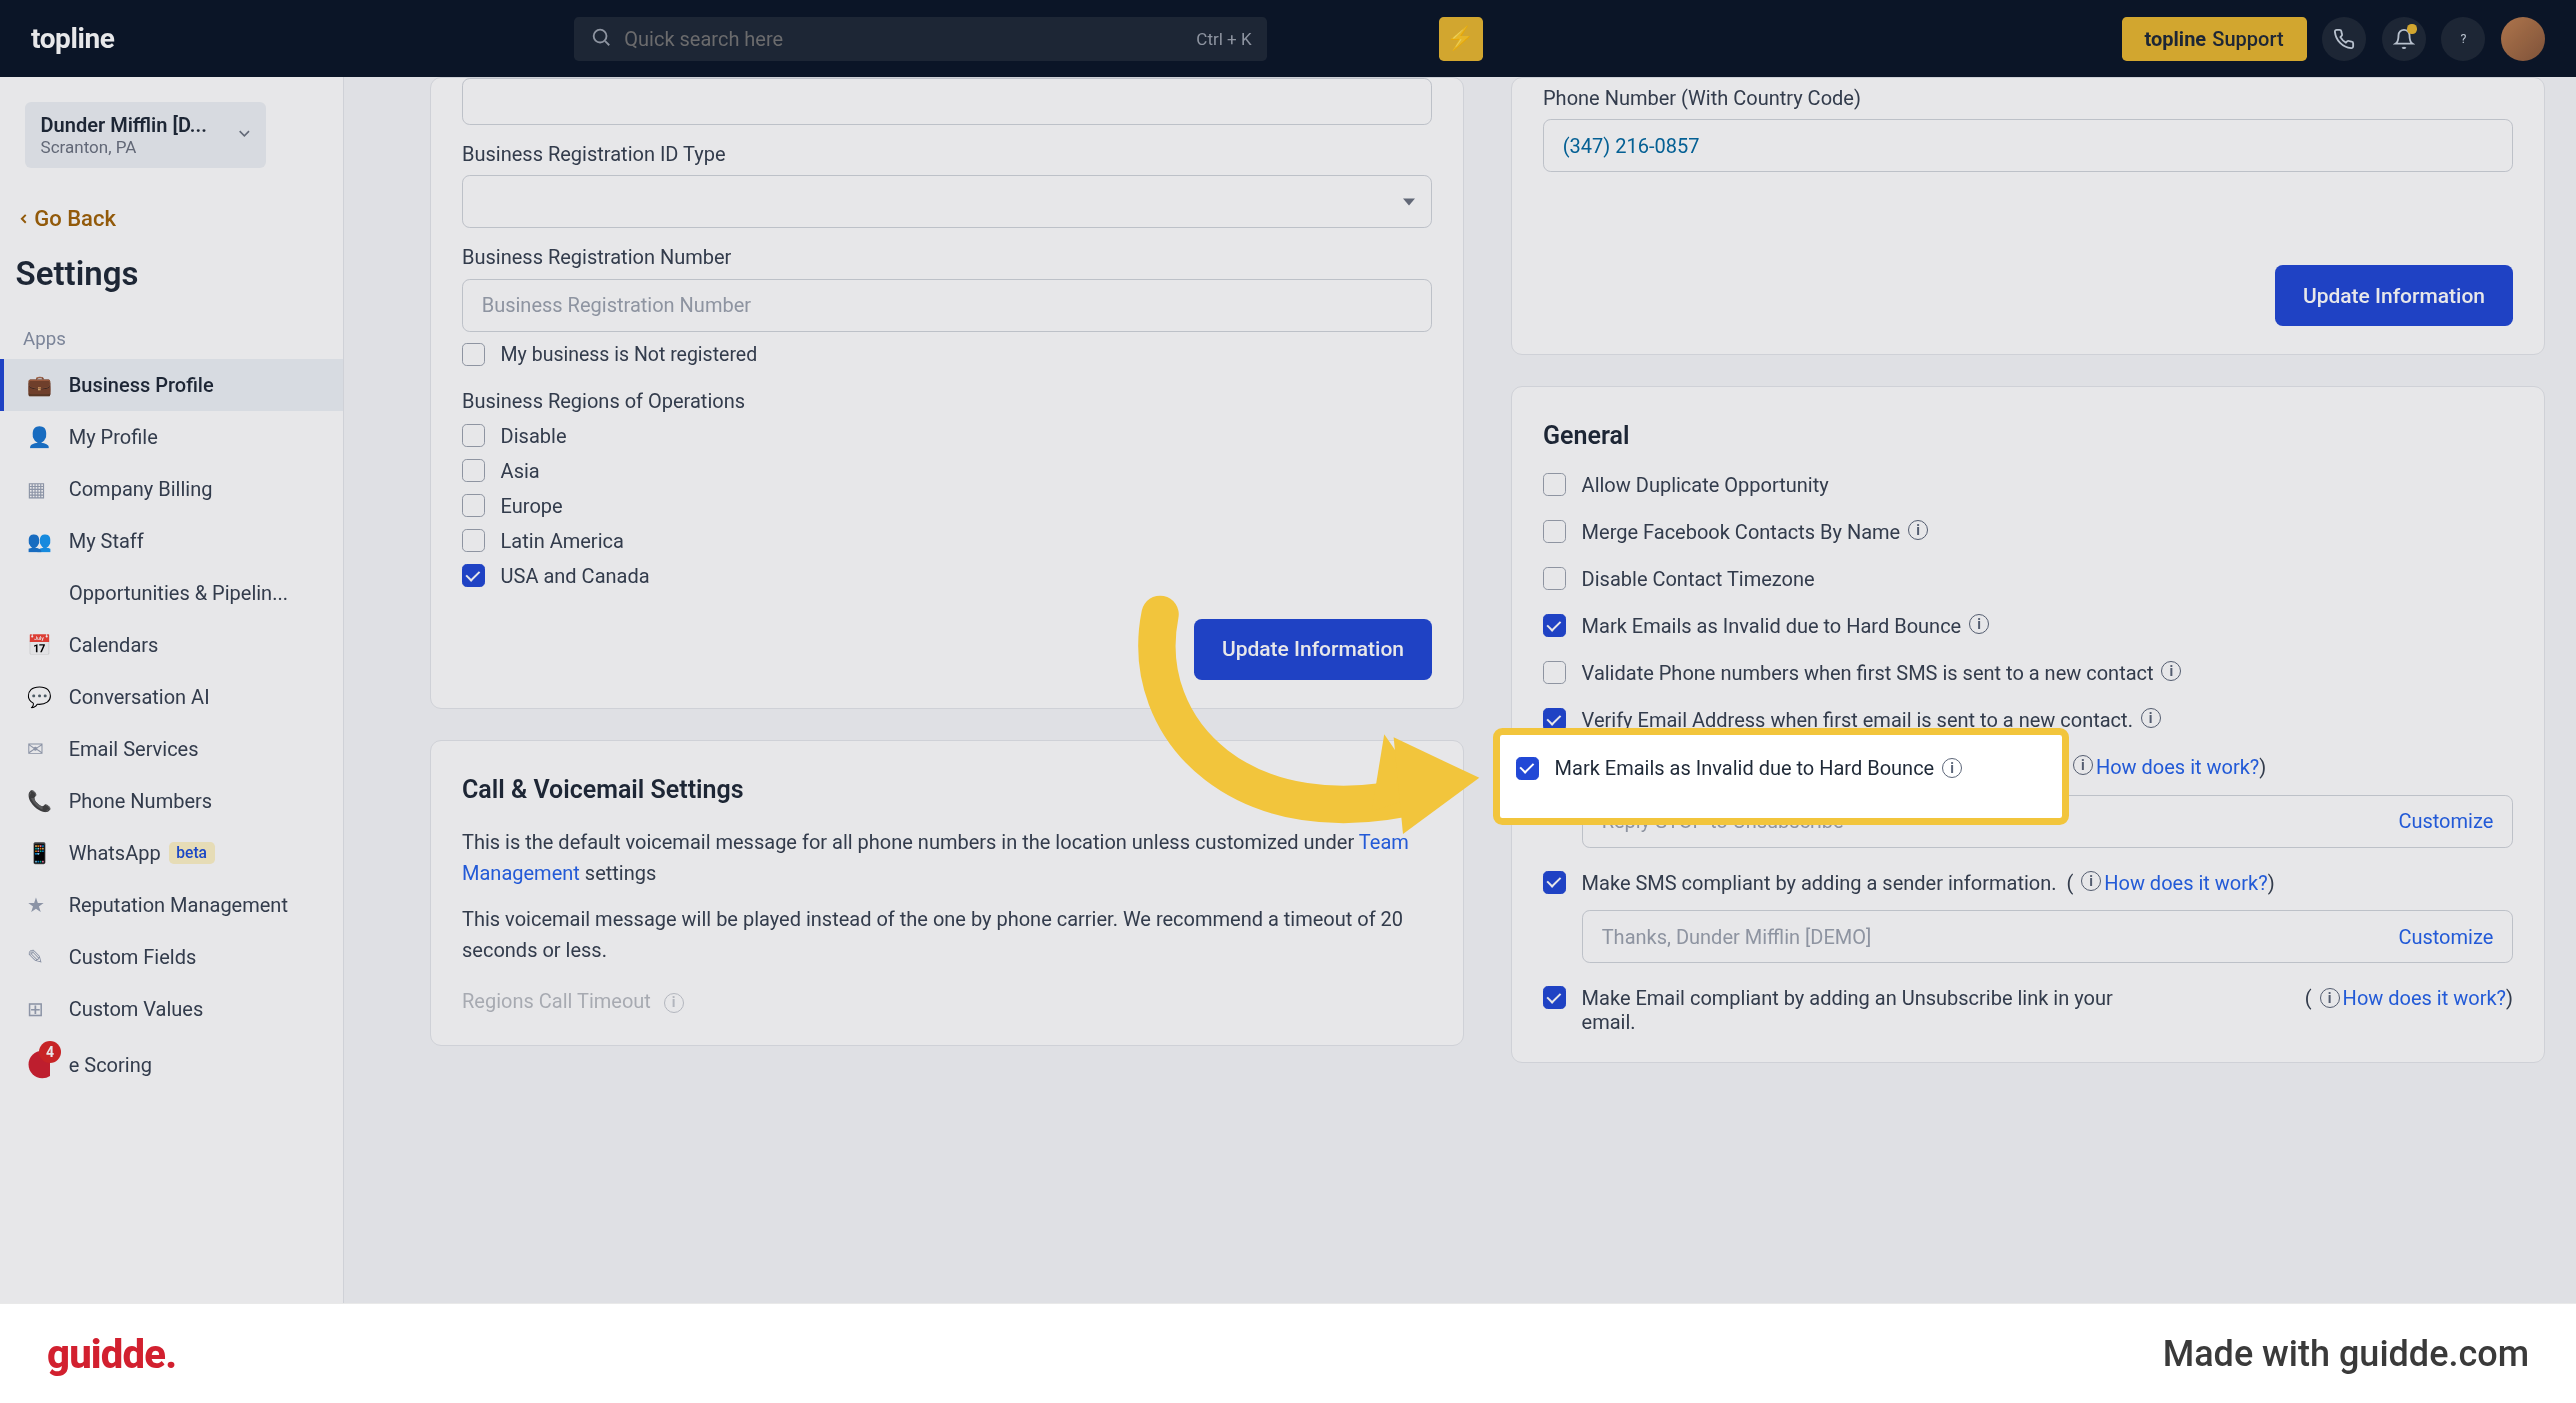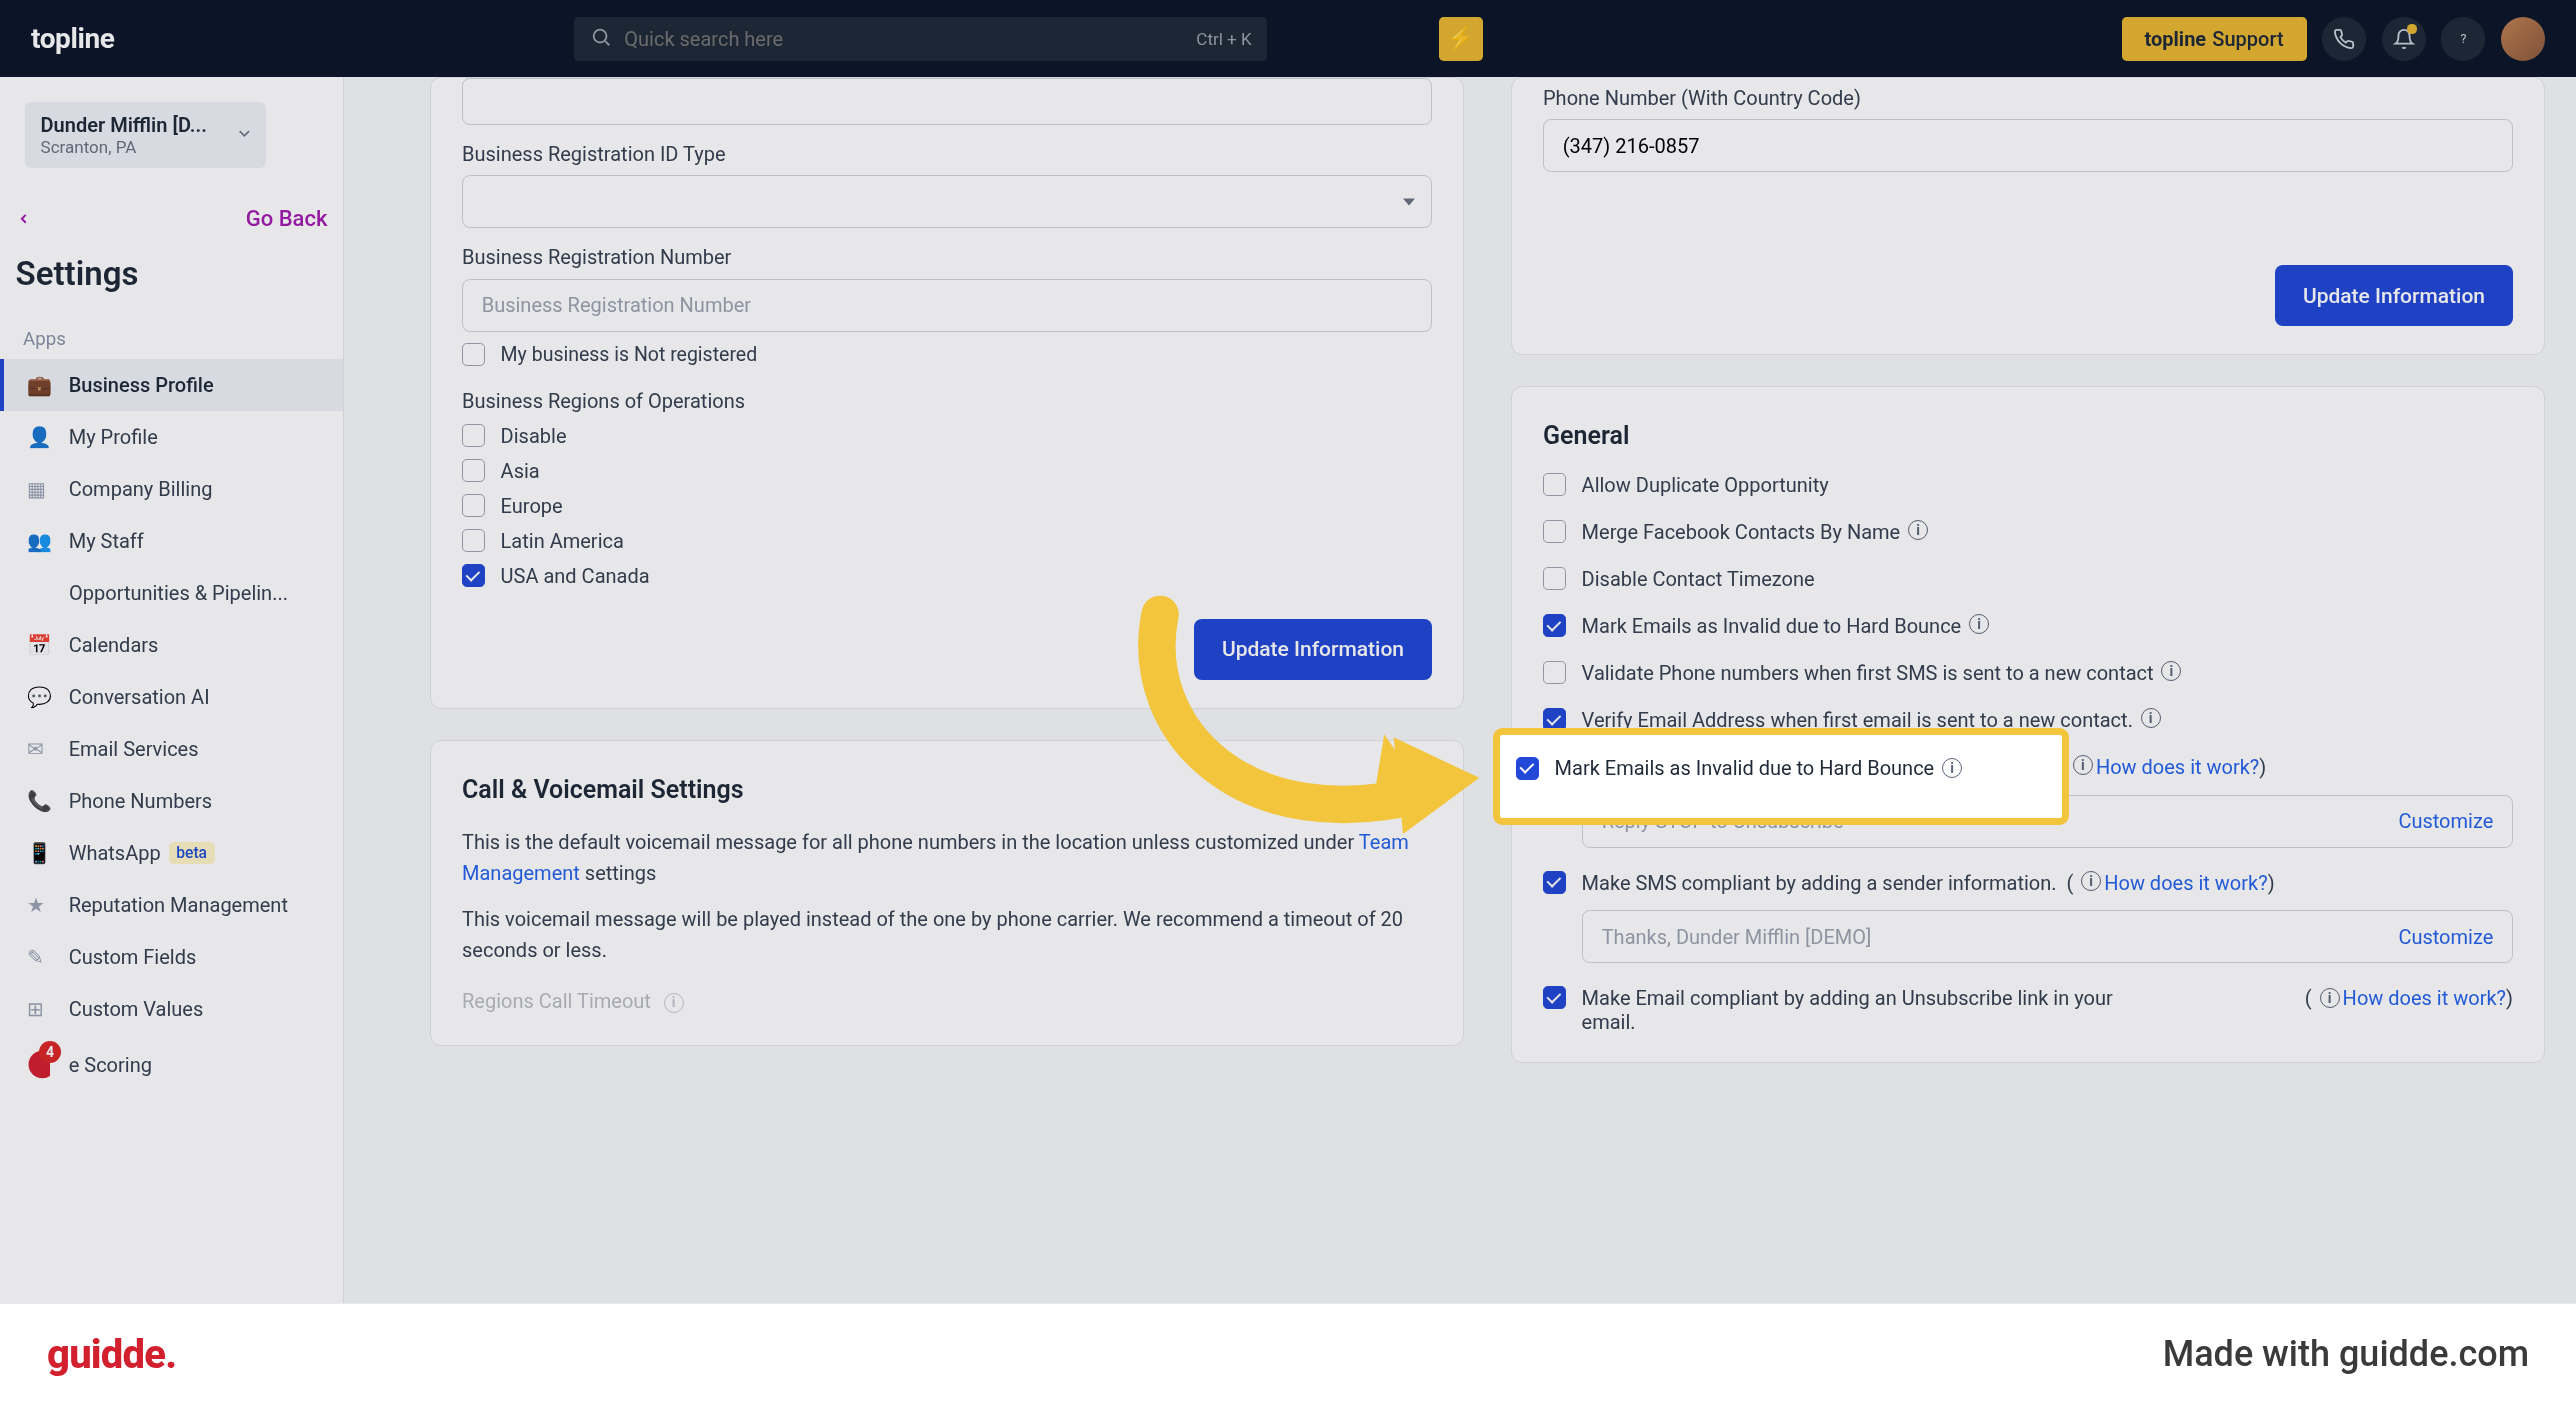--- a/index.html
+++ b/index.html
@@ -15,36 +15,36 @@
 .support-btn .tlogo { font-weight: 700; margin-right: 6.2px; }
 .icon-btn { width: 44px; height: 44px; border-radius: 50%; background: #1f2937; display: flex; align-items: center; justify-content: center; margin-left: 15.6px; color: #cbd5e1; position: relative; }
 .icon-btn.bell::after { content: ''; position: absolute; top: 7.8px; right: 9.3px; width: 9.3px; height: 9.3px; border-radius: 50%; background: #e8b730; }
 .avatar { width: 44px; height: 44px; border-radius: 50%; background: linear-gradient(135deg,#c08050,#8b5a3c); margin-left: 15.6px; }
 .app-body { display: flex; height: calc(100% - 77px); }
 .sidebar { width: 344px; background: #fff; border-right: 0.8px solid #e5e7eb; display: flex; flex-direction: column; padding: 15.6px 0 0 0; }
 .location-chip { margin: 9.3px 15.6px 15.6px 25px; background: #eef1f5; border-radius: 6.2px; padding: 11px 15.6px; width: 241px; position: relative; }
 .location-title { font-size: 20px; font-weight: 600; color: #1f2937; white-space: nowrap; overflow: hidden; text-overflow: ellipsis; }
 .location-sub { font-size: 17px; color: #6b7280; }
 .location-chevron { position: absolute; right: 12.5px; top: 50%; transform: translateY(-50%); color: #6b7280; }
-.goback { color: #a21caf; font-size: 22px; font-weight: 500; margin: 23px 15.6px 23px 15.6px; display: flex; align-items: center; justify-content: space-between; }
+.goback { color: #a16207; font-size: 22px; font-weight: 500; margin: 23px 15.6px 23px 15.6px; display: flex; align-items: center; }
 .goback svg { margin-right: 3.1px; }
 .settings-hdr { font-size: 33px; font-weight: 600; color: #1f2937; margin: 0 15.6px 18.7px 15.6px; }
 .section-label { font-size: 18.7px; color: #8892a6; margin: 15.6px 23px 9.3px 23px; }
 .nav-item { display: flex; align-items: center; padding: 14px 23px; font-size: 20px; color: #374151; cursor: pointer; border-left: 4.7px solid transparent; }
 .nav-item.active { background: #eef2f7; border-left-color: #2148d6; color: #1f2937; font-weight: 500; }
 .nav-item .ic { width: 23px; margin-right: 18.7px; color: #9aa3b5; display: inline-flex; }
 .nav-item.active .ic { color: #2148d6; }
 .beta-badge { background: #fef3c7; color: #1d4ed8; font-size: 15.6px; padding: 1.6px 7.8px; border-radius: 4.7px; margin-left: 7.8px; font-weight: 500; }
 .red-badge-wrap { position: relative; display: inline-flex; }
 .red-badge { position: absolute; top: -7.8px; right: -11px; background: #dc2626; color: #fff; font-size: 14px; font-weight: 700; width: 22px; height: 22px; border-radius: 50%; display: flex; align-items: center; justify-content: center; }
 .main { flex: 1; overflow: auto; padding: 0 31px 31px 86px; display: flex; gap: 47px; }
 .col { flex: 1; display: flex; flex-direction: column; gap: 31px; }
 .card { background: #fff; border: 0.8px solid #e5e7eb; border-radius: 11px; padding: 28px 31px; }
 .field-label { font-size: 20px; color: #374151; margin-bottom: 9.3px; margin-top: 17px; }
-.text-input { width: 100%; height: 53px; border: 0.8px solid #d1d5db; border-radius: 7.8px; padding: 0 18.7px; font-size: 20px; color: #000000; background: #fff; outline: none; }
+.text-input { width: 100%; height: 53px; border: 0.8px solid #d1d5db; border-radius: 7.8px; padding: 0 18.7px; font-size: 20px; color: #0369a1; background: #fff; outline: none; }
 .text-input::placeholder { color: #9ca3af; }
 .select-like { position: relative; }
 .select-like::after { content: ''; position: absolute; right: 17px; top: 50%; width: 0; height: 0; border-left: 6.2px solid transparent; border-right: 6.2px solid transparent; border-top: 7.8px solid #6b7280; transform: translateY(-50%); }
 .check-row { display: flex; align-items: center; margin-top: 11px; font-size: 20px; color: #374151; }
 .check-row.small { font-size: 19.5px; color: #374151; }
 .chk { width: 23px; height: 23px; border: 1.6px solid #9ca3af; border-radius: 4.7px; margin-right: 15.6px; display: inline-flex; align-items: center; justify-content: center; flex-shrink: 0; background: #fff; }
 .chk.checked { background: #2148d6; border-color: #2148d6; }
 .chk.checked::after { content: ''; width: 11px; height: 6.2px; border-left: 2.3px solid #fff; border-bottom: 2.3px solid #fff; transform: rotate(-45deg) translate(0.8px,-1.6px); }
 .region-list .check-row { margin-top: 11px; }
 .btn-primary { background: #2148d6; color: #fff; border: none; height: 61px; padding: 0 28px; font-size: 21px; font-weight: 500; border-radius: 7.8px; cursor: pointer; }

